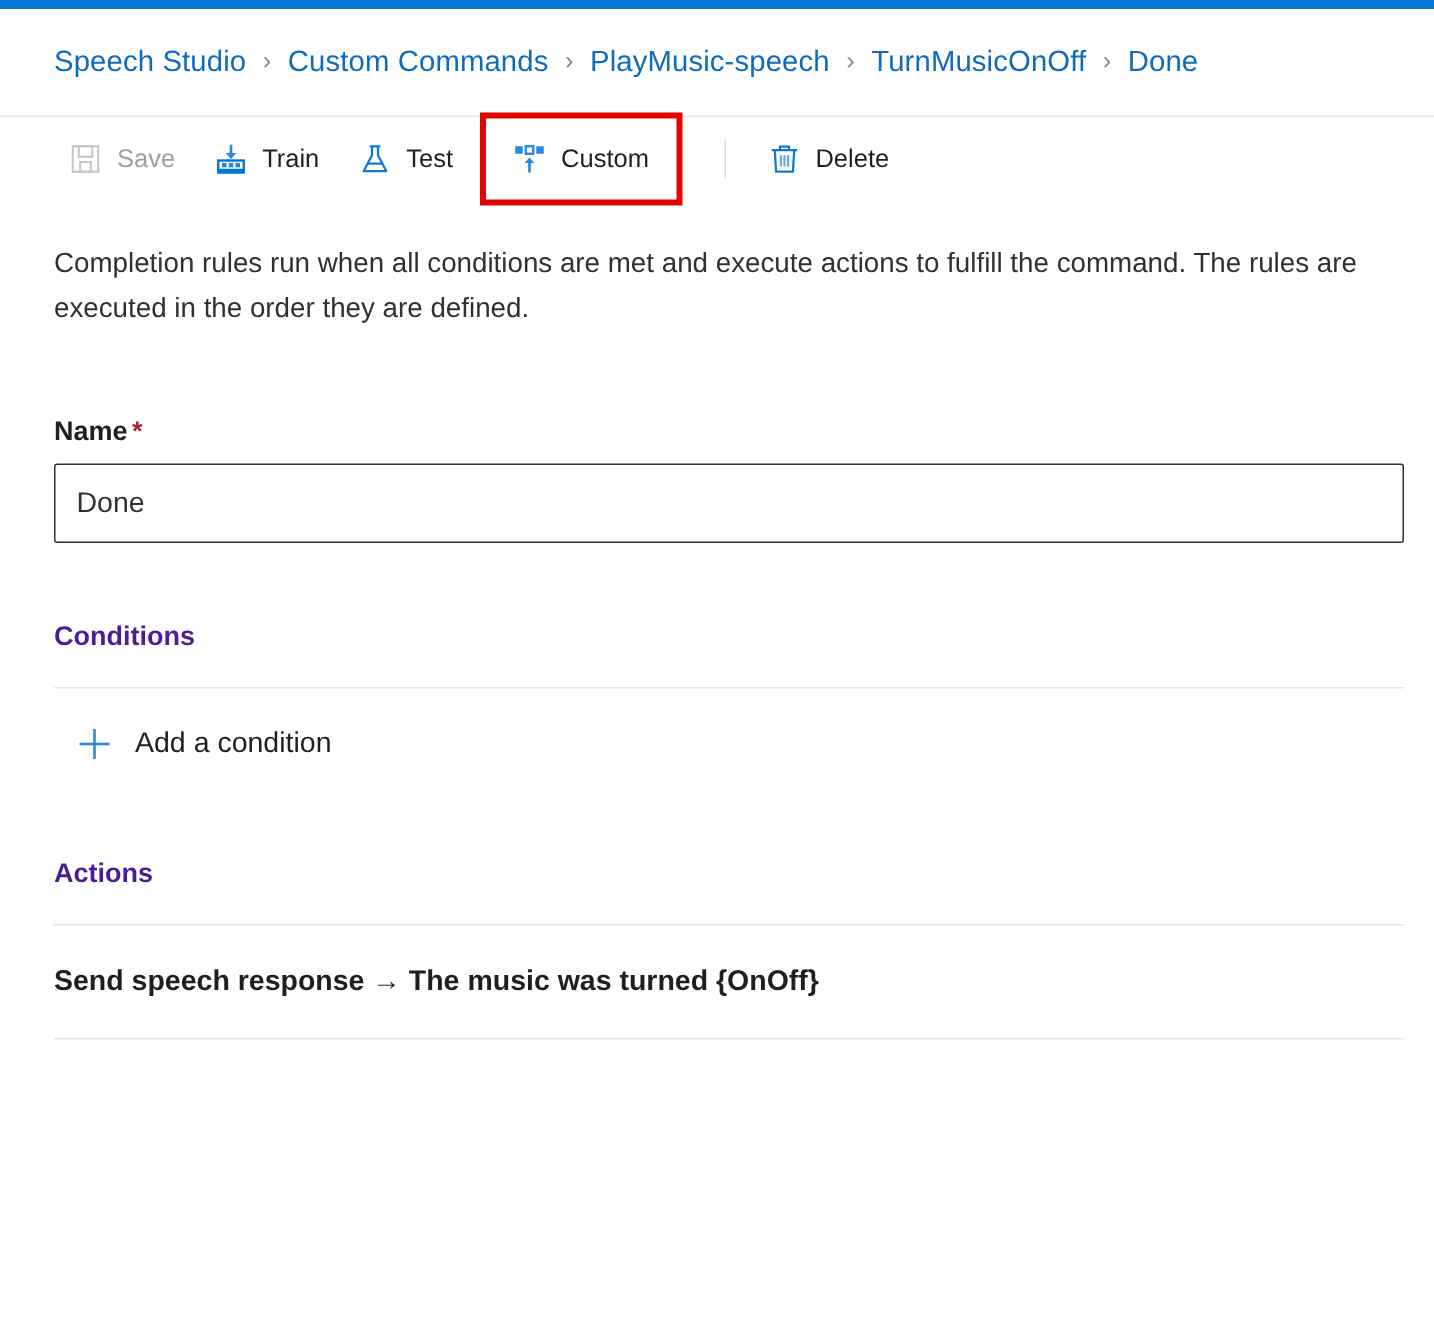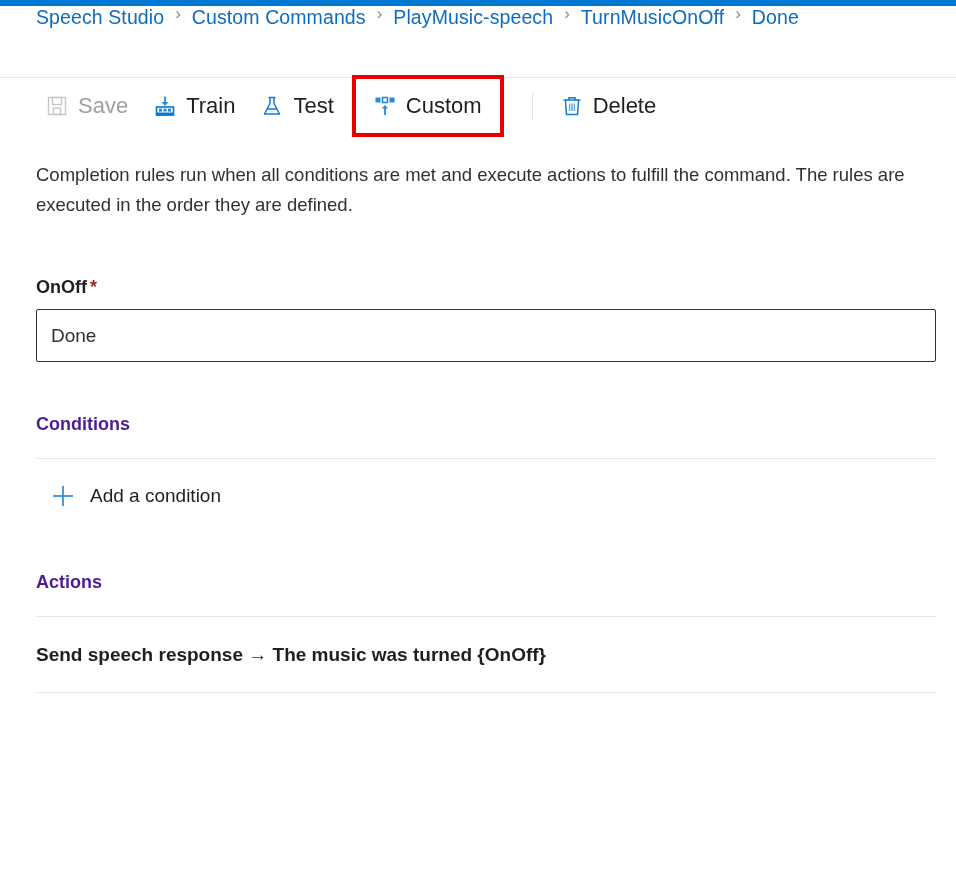--- a/index.html
+++ b/index.html
@@ -19,21 +19,21 @@
     height: 6px;
     width: 100%;
     background: #0078d4;
   }
 
   
   .breadcrumb-bar {
     height: 72px;
     border-bottom: 1px solid #e6e6e6;
     display: flex;
-    align-items: flex-start;
+    align-items: center;
     padding: 0 0 0 36px;
   }
   .crumb {
     font-size: 19.5px;
     color: #0f6cbd;
     white-space: nowrap;
     letter-spacing: .1px;
     cursor: pointer;
   }
   .crumb-sep {
@@ -58,21 +58,21 @@
     align-items: center;
     height: 40px;
     padding: 0 8px;
     margin-right: 10px;
     cursor: pointer;
     background: transparent;
     border: none;
     font-family: inherit;
   }
   .cmd .cmd-label {
-    font-size: 22px;
+    font-size: 17px;
     color: #201f1e;
     margin-left: 10px;
     white-space: nowrap;
   }
   .cmd.disabled { cursor: default; }
   .cmd.disabled .cmd-label { color: #a19f9d; }
   .cmd-icon { width: 22px; height: 22px; display: block; flex: none; }
 
   .cmd-sep {
     width: 1px;
@@ -267,21 +267,21 @@
 
 </div>
 
 <div class="content">
 
 
   <p class="page-desc">Completion rules run when all conditions are met and execute actions to fulfill the command. The rules are executed in the order they are defined.</p>
 
   <div class="field-block">
     <div>
-      <span class="field-label">OnOff</span><span class="req-star">*</span>
+      <span class="field-label">Name</span><span class="req-star">*</span>
     </div>
     <input class="text-input" type="text" value="Done" style="">
   </div>
 
   <div class="section">
     <div class="section-title">Conditions</div>
     <div class="section-rule"></div>
     <div class="add-row">
       <span class="plus-icon">
         <svg viewBox="0 0 26 26" width="26" height="26" stroke="#2b88d8" stroke-width="1.7">

